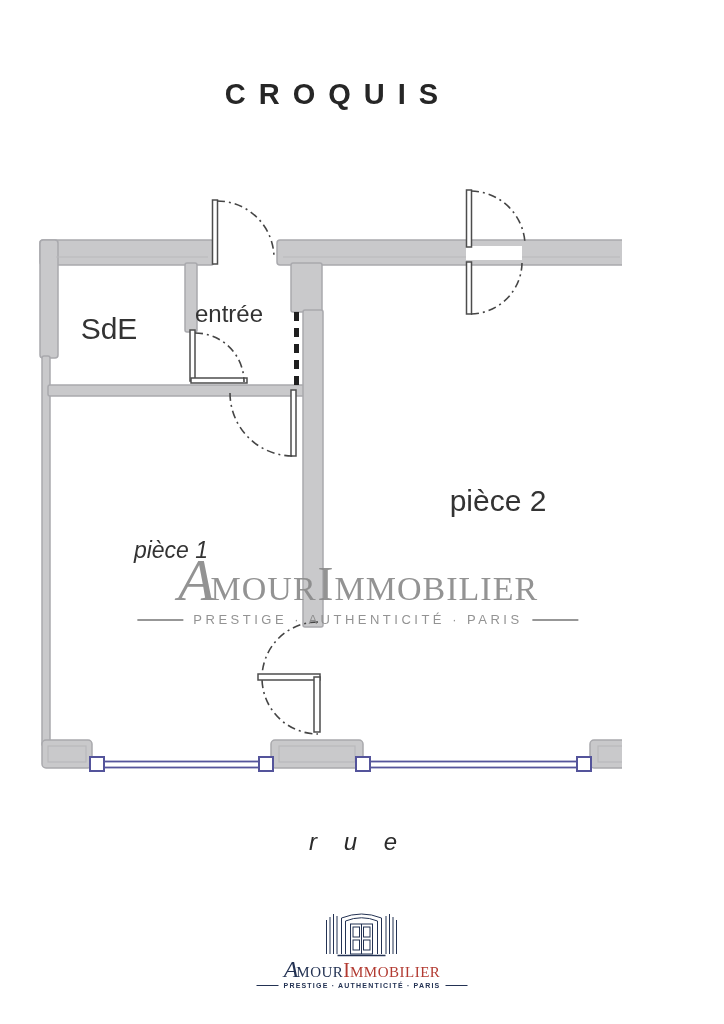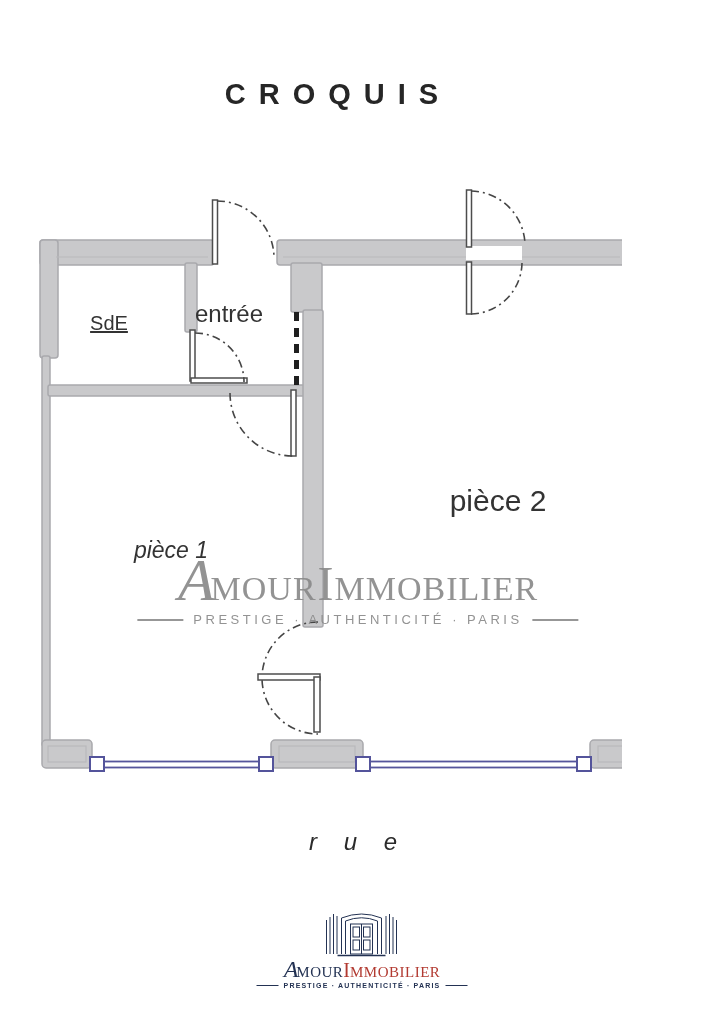--- a/index.html
+++ b/index.html
@@ -7,21 +7,21 @@
     position:relative;width:622px;height:1024px;background:#ffffff;
     font-family:"Liberation Sans",sans-serif;overflow:hidden;
   }
   .abs{position:absolute;}
   
   .title{
     left:338px;top:78px;transform:translateX(-50%);
     font-size:29px;font-weight:bold;letter-spacing:13px;color:#262626;white-space:nowrap;
   }
   .room-label{color:#333;white-space:nowrap;transform:translateX(-50%);}
-  .lbl-sde{left:109px;top:312px;font-size:20px;text-decoration:underline;}
+  .lbl-sde{left:109px;top:312px;font-size:30px;}
   .lbl-entree{left:229px;top:300px;font-size:24px;}
   .lbl-p1{left:171px;top:537px;font-size:23px;font-style:italic;}
   .lbl-p2{left:498px;top:484px;font-size:30px;}
   .rue{
     left:350px;top:828px;transform:translateX(-50%);
     font-style:italic;font-size:24px;letter-spacing:10px;color:#2b2b2b;white-space:nowrap;margin-left:8px;
   }
   
   .watermark{
     left:358px;top:556px;transform:translateX(-50%);

